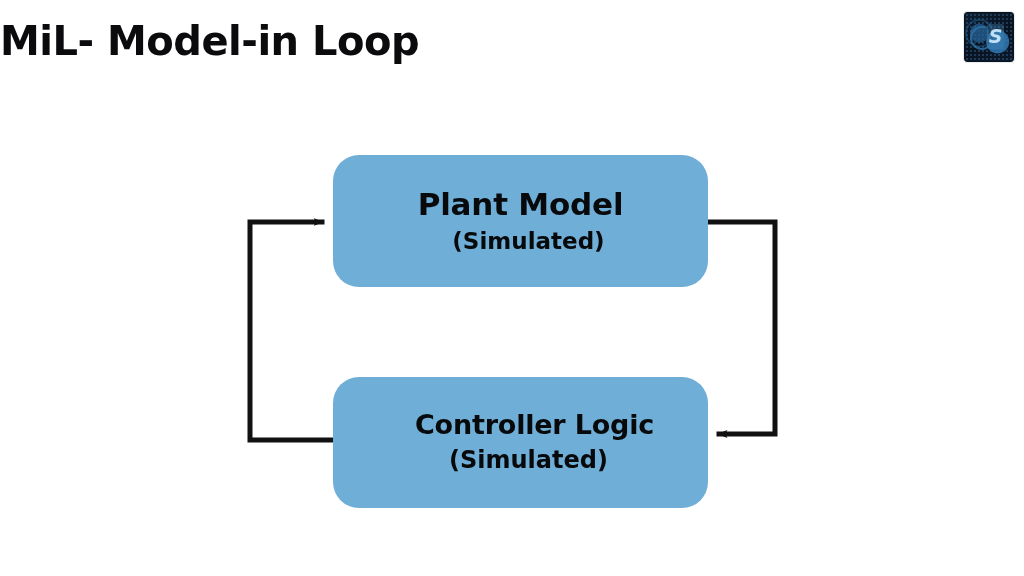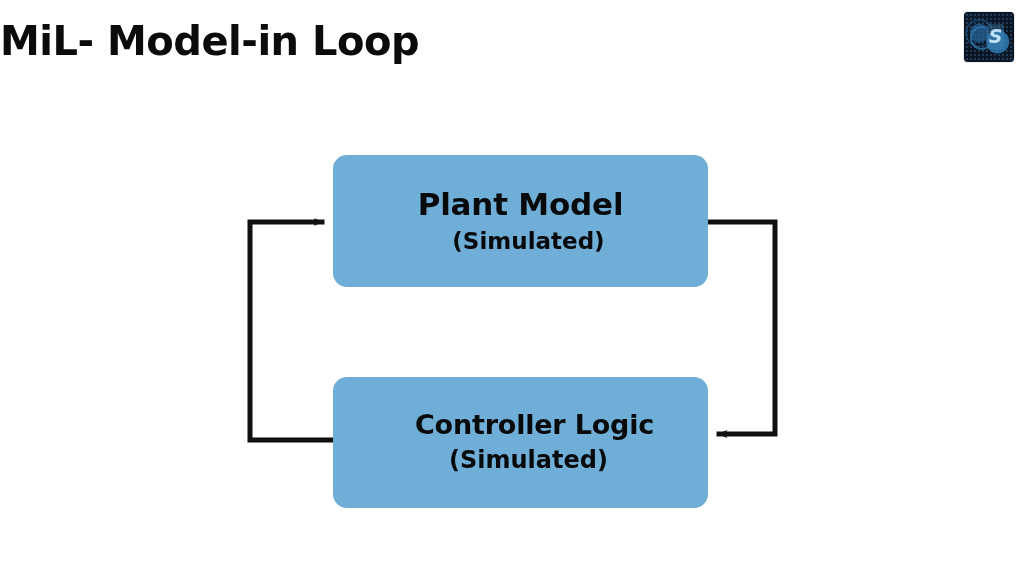--- a/index.html
+++ b/index.html
@@ -86,21 +86,21 @@
     border-radius: 50%;
     transform: rotate(-25deg);
     opacity: 0.9;
   }
 
   
   .node {
     position: absolute;
     box-sizing: border-box;
     background: #6FAED6;
-    border-radius: 14px;
+    border-radius: 26px;
     display: flex;
     flex-direction: column;
     align-items: center;
     justify-content: center;
     color: #08090b;
   }
   .node-plant  { left: 333px; top: 155px; width: 375px; height: 132px; }
   .node-ctrl   { left: 333px; top: 377px; width: 375px; height: 131px; }
 
   .node-title {

